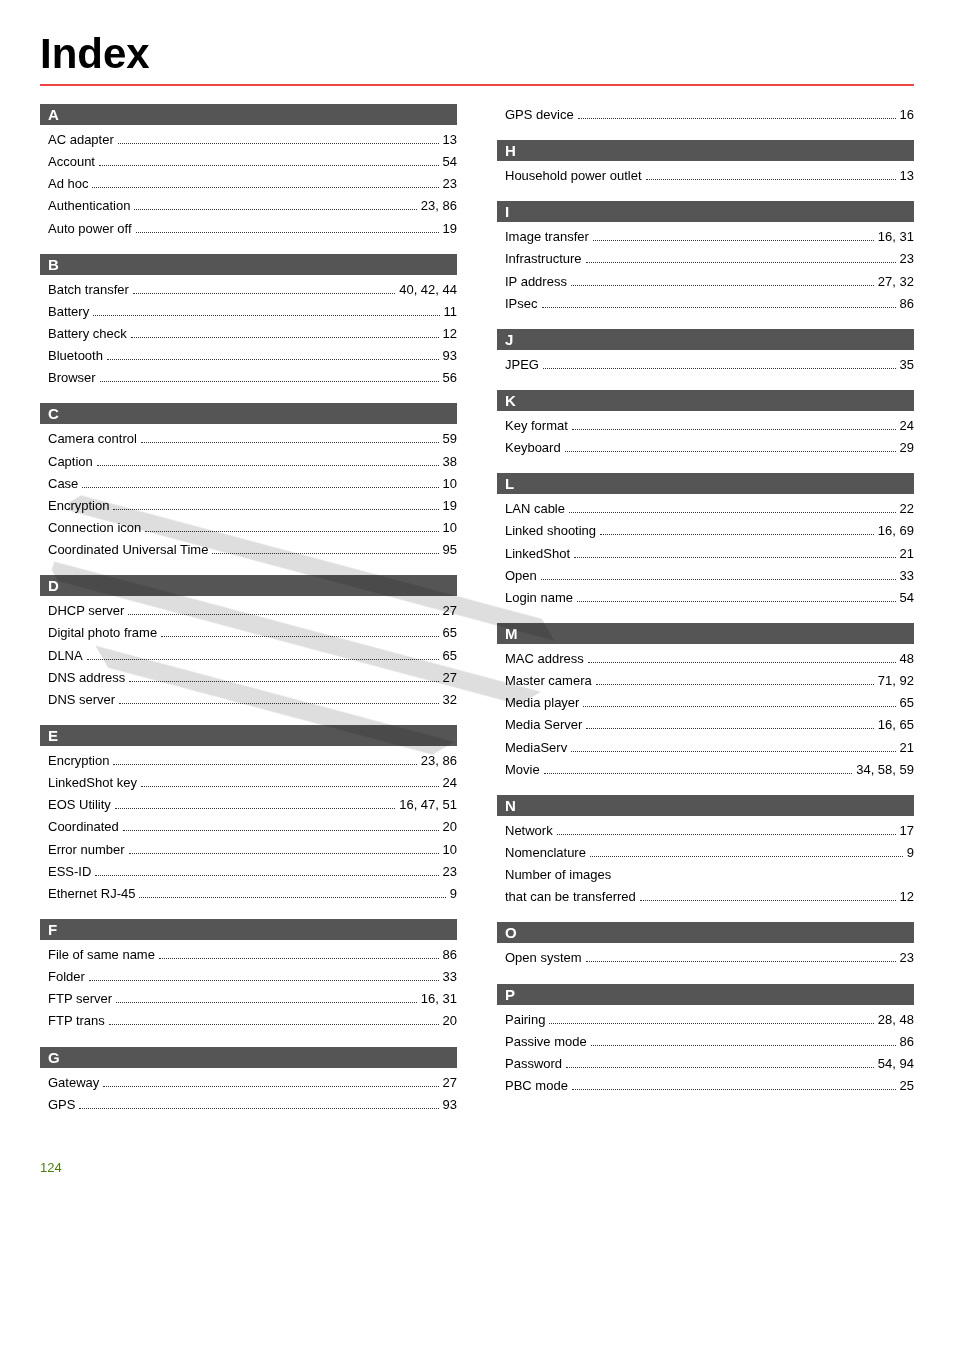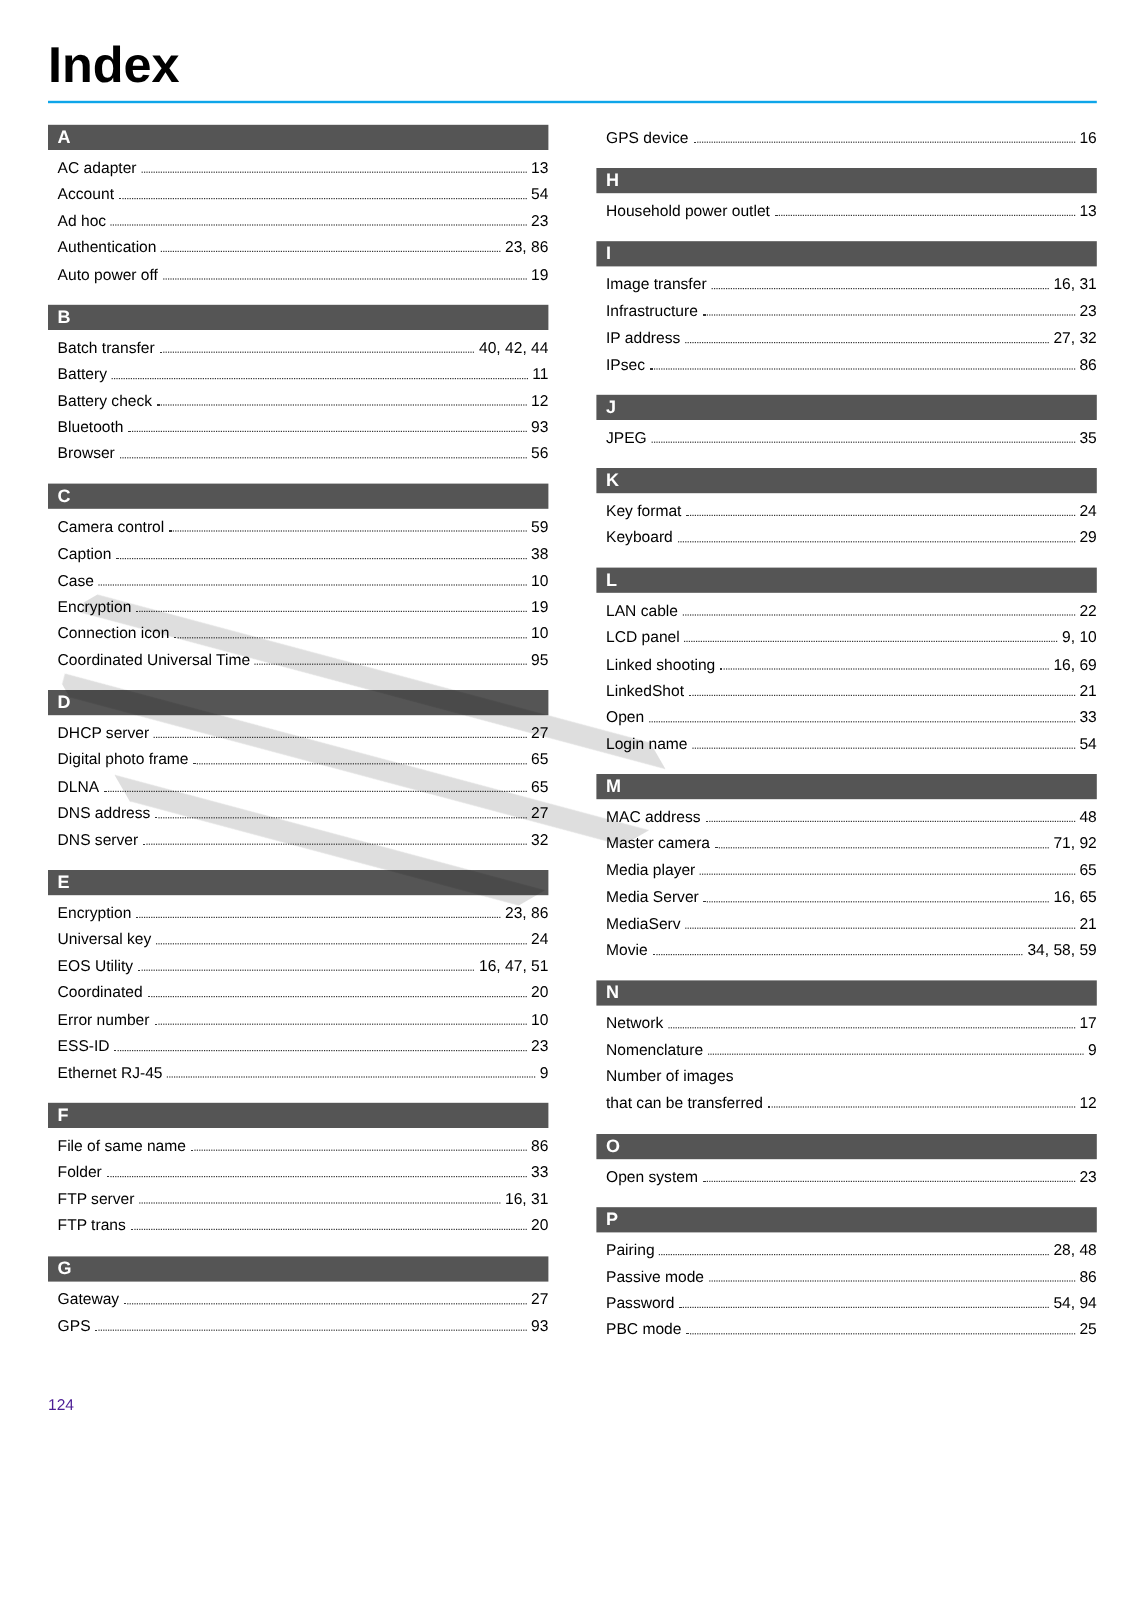--- a/index.html
+++ b/index.html
@@ -9,21 +9,21 @@
       background: #fff;
       color: #000;
       width: 954px;
       min-height: 1352px;
       padding: 30px 40px 30px 40px;
     }
     h1.index-title {
       font-size: 42px;
       font-weight: bold;
       margin-bottom: 18px;
-      border-bottom: 2px solid #0ea5e9;
+      border-bottom: 2px solid #ef4444;
       padding-bottom: 6px;
     }
     .two-col {
       display: grid;
       grid-template-columns: 1fr 1fr;
       gap: 0 40px;
     }
     .col { }
     .section {
       margin-bottom: 14px;
@@ -55,21 +55,21 @@
       min-width: 10px;
     }
     .entry-page {
       flex: 0 0 auto;
       white-space: nowrap;
       text-align: right;
     }
     .page-num {
       font-size: 13px;
       margin-top: 30px;
-      color: #4c1d95;
+      color: #4d7c0f;
     }
     
     .watermark {
       position: fixed;
       pointer-events: none;
       opacity: 0.13;
       width: 400px;
       height: 400px;
       top: 400px;
       left: 100px;
@@ -209,21 +209,21 @@
         </div>
       </div>
       <div class="section">
         <div class="section-header">E</div>
         <div class="index-entry">
           <span class="entry-label">Encryption</span>
           <span class="entry-dots"></span>
           <span class="entry-page">23, 86</span>
         </div>
         <div class="index-entry">
-          <span class="entry-label">Universal key</span>
+          <span class="entry-label">LinkedShot key</span>
           <span class="entry-dots"></span>
           <span class="entry-page">24</span>
         </div>
         <div class="index-entry">
           <span class="entry-label">EOS Utility</span>
           <span class="entry-dots"></span>
           <span class="entry-page">16, 47, 51</span>
         </div>
         <div class="index-entry">
           <span class="entry-label">Coordinated</span>
@@ -343,25 +343,20 @@
           <span class="entry-dots"></span>
           <span class="entry-page">29</span>
         </div>
       </div>
       <div class="section">
         <div class="section-header">L</div>
         <div class="index-entry">
           <span class="entry-label">LAN cable</span>
           <span class="entry-dots"></span>
           <span class="entry-page">22</span>
-        </div>
-        <div class="index-entry">
-          <span class="entry-label">LCD panel</span>
-          <span class="entry-dots"></span>
-          <span class="entry-page">9, 10</span>
         </div>
         <div class="index-entry">
           <span class="entry-label">Linked shooting</span>
           <span class="entry-dots"></span>
           <span class="entry-page">16, 69</span>
         </div>
         <div class="index-entry">
           <span class="entry-label">LinkedShot</span>
           <span class="entry-dots"></span>
           <span class="entry-page">21</span>

